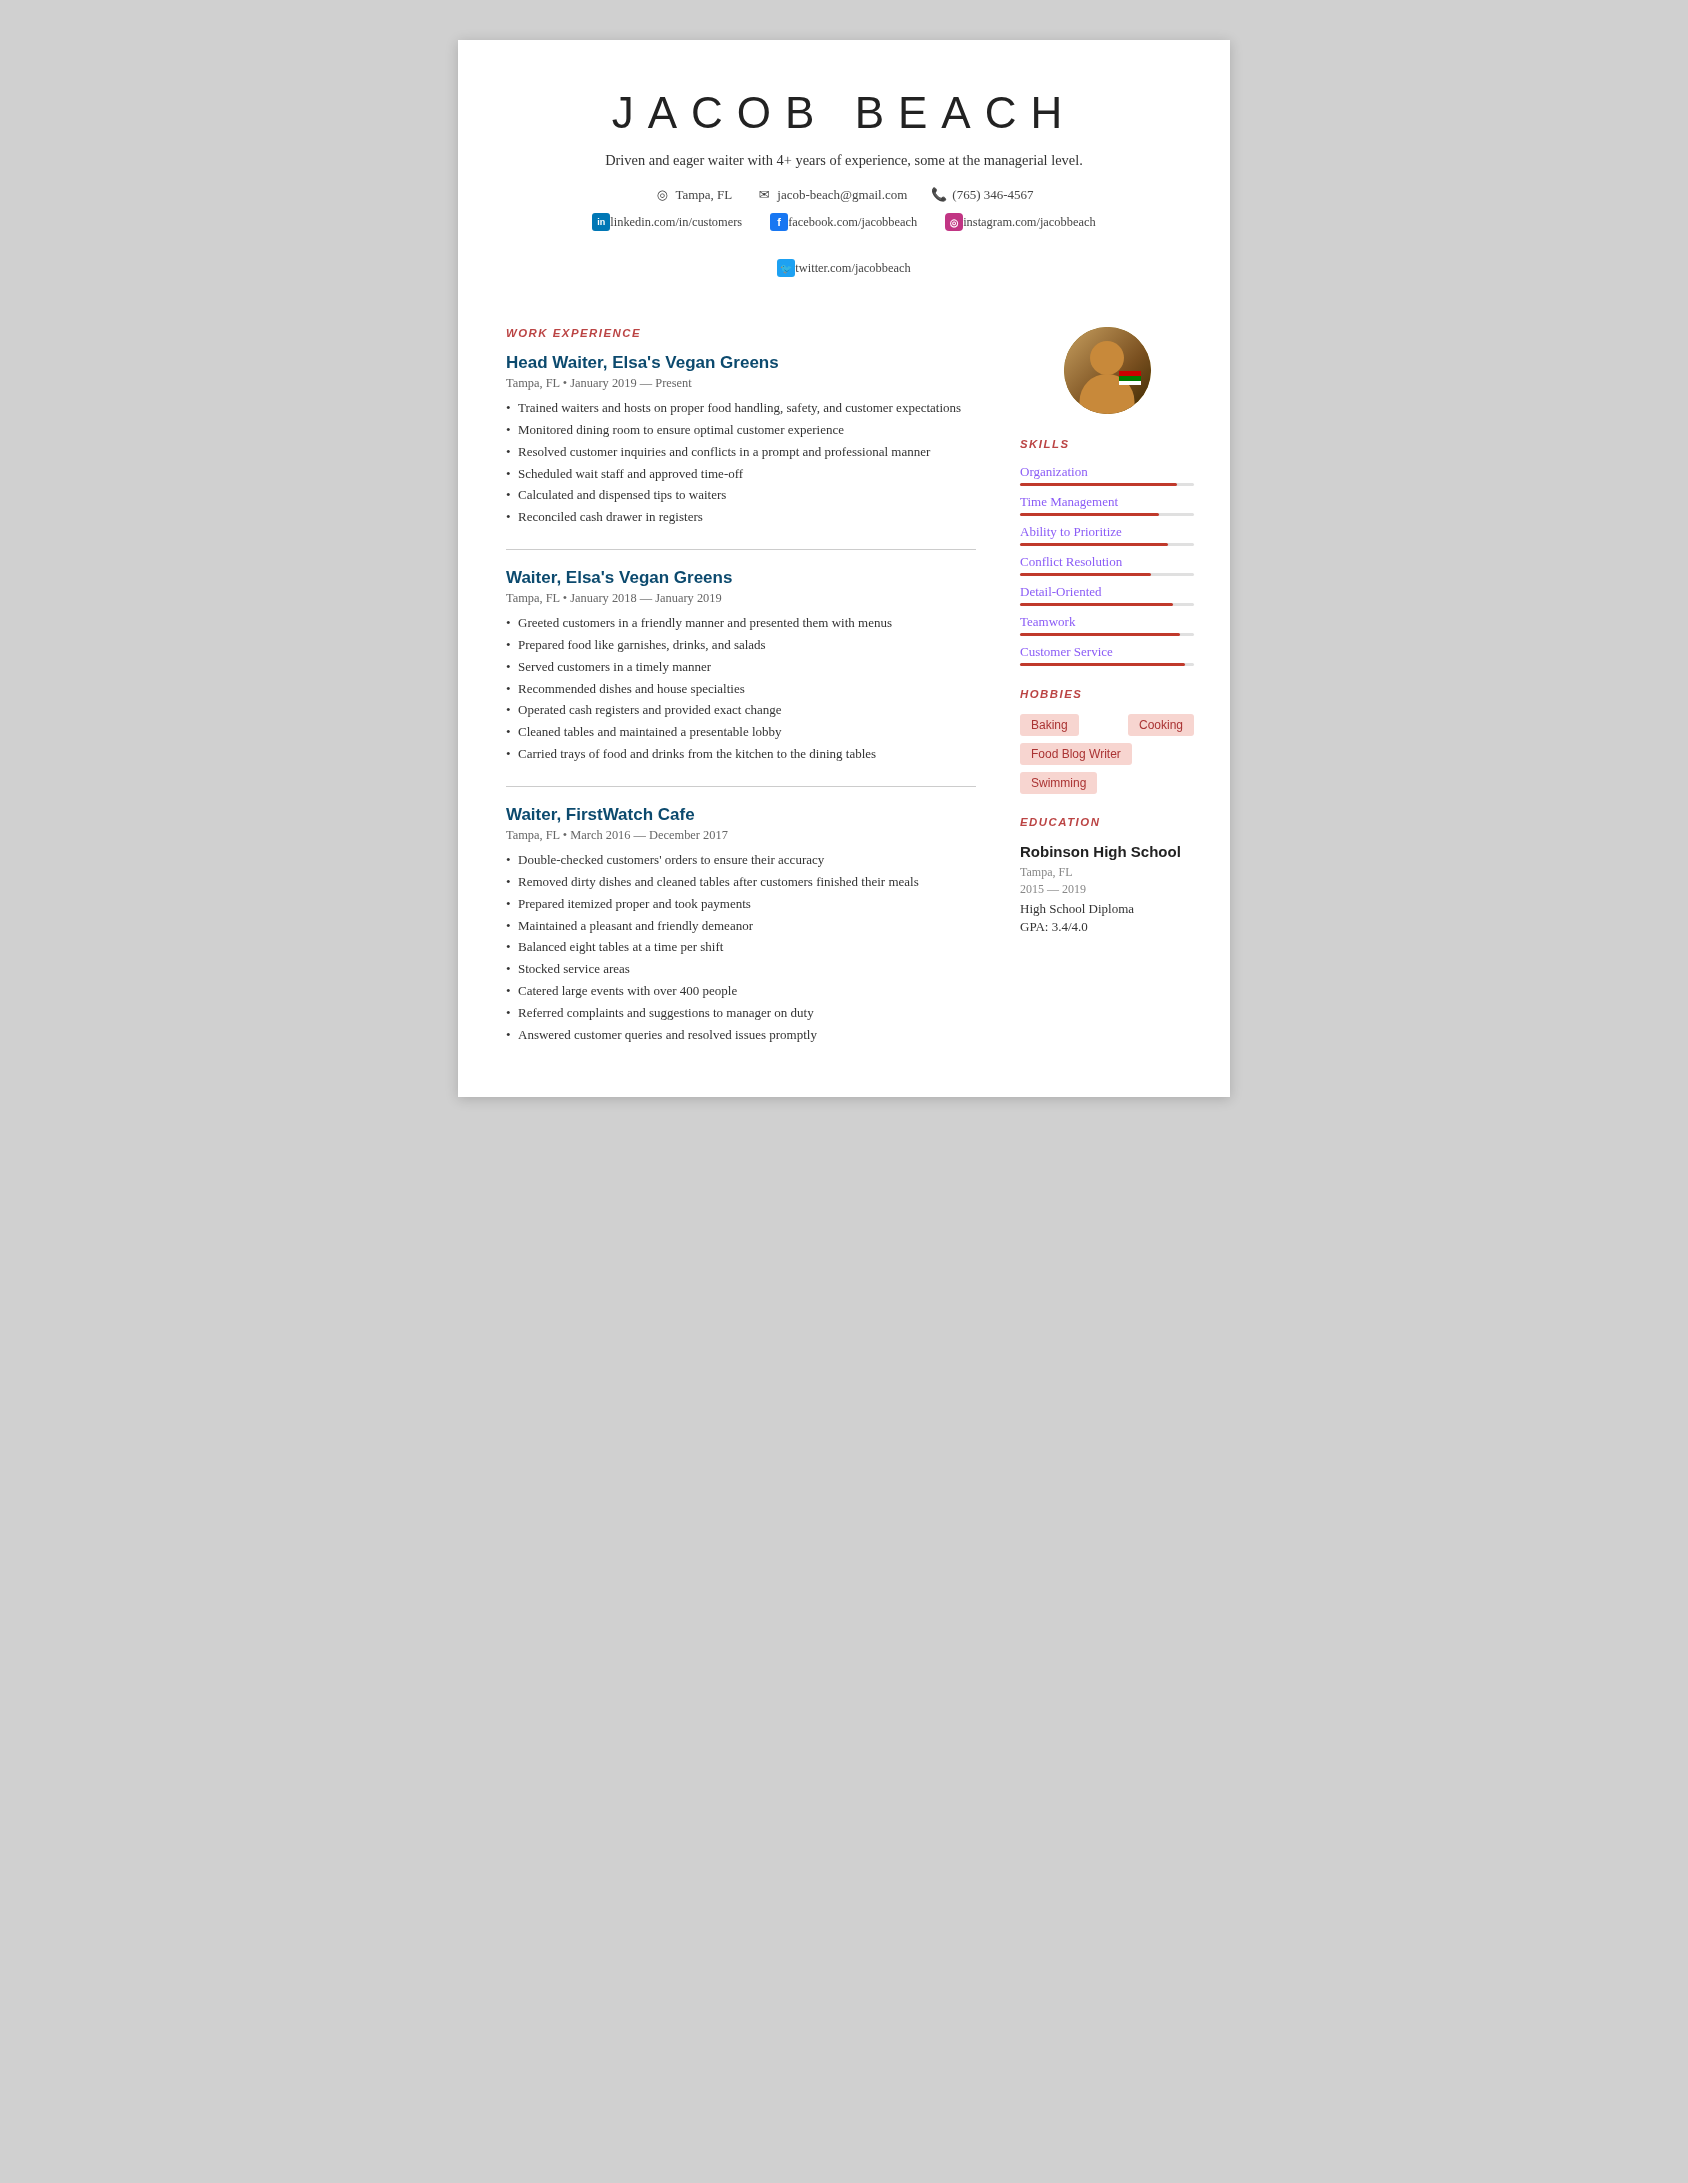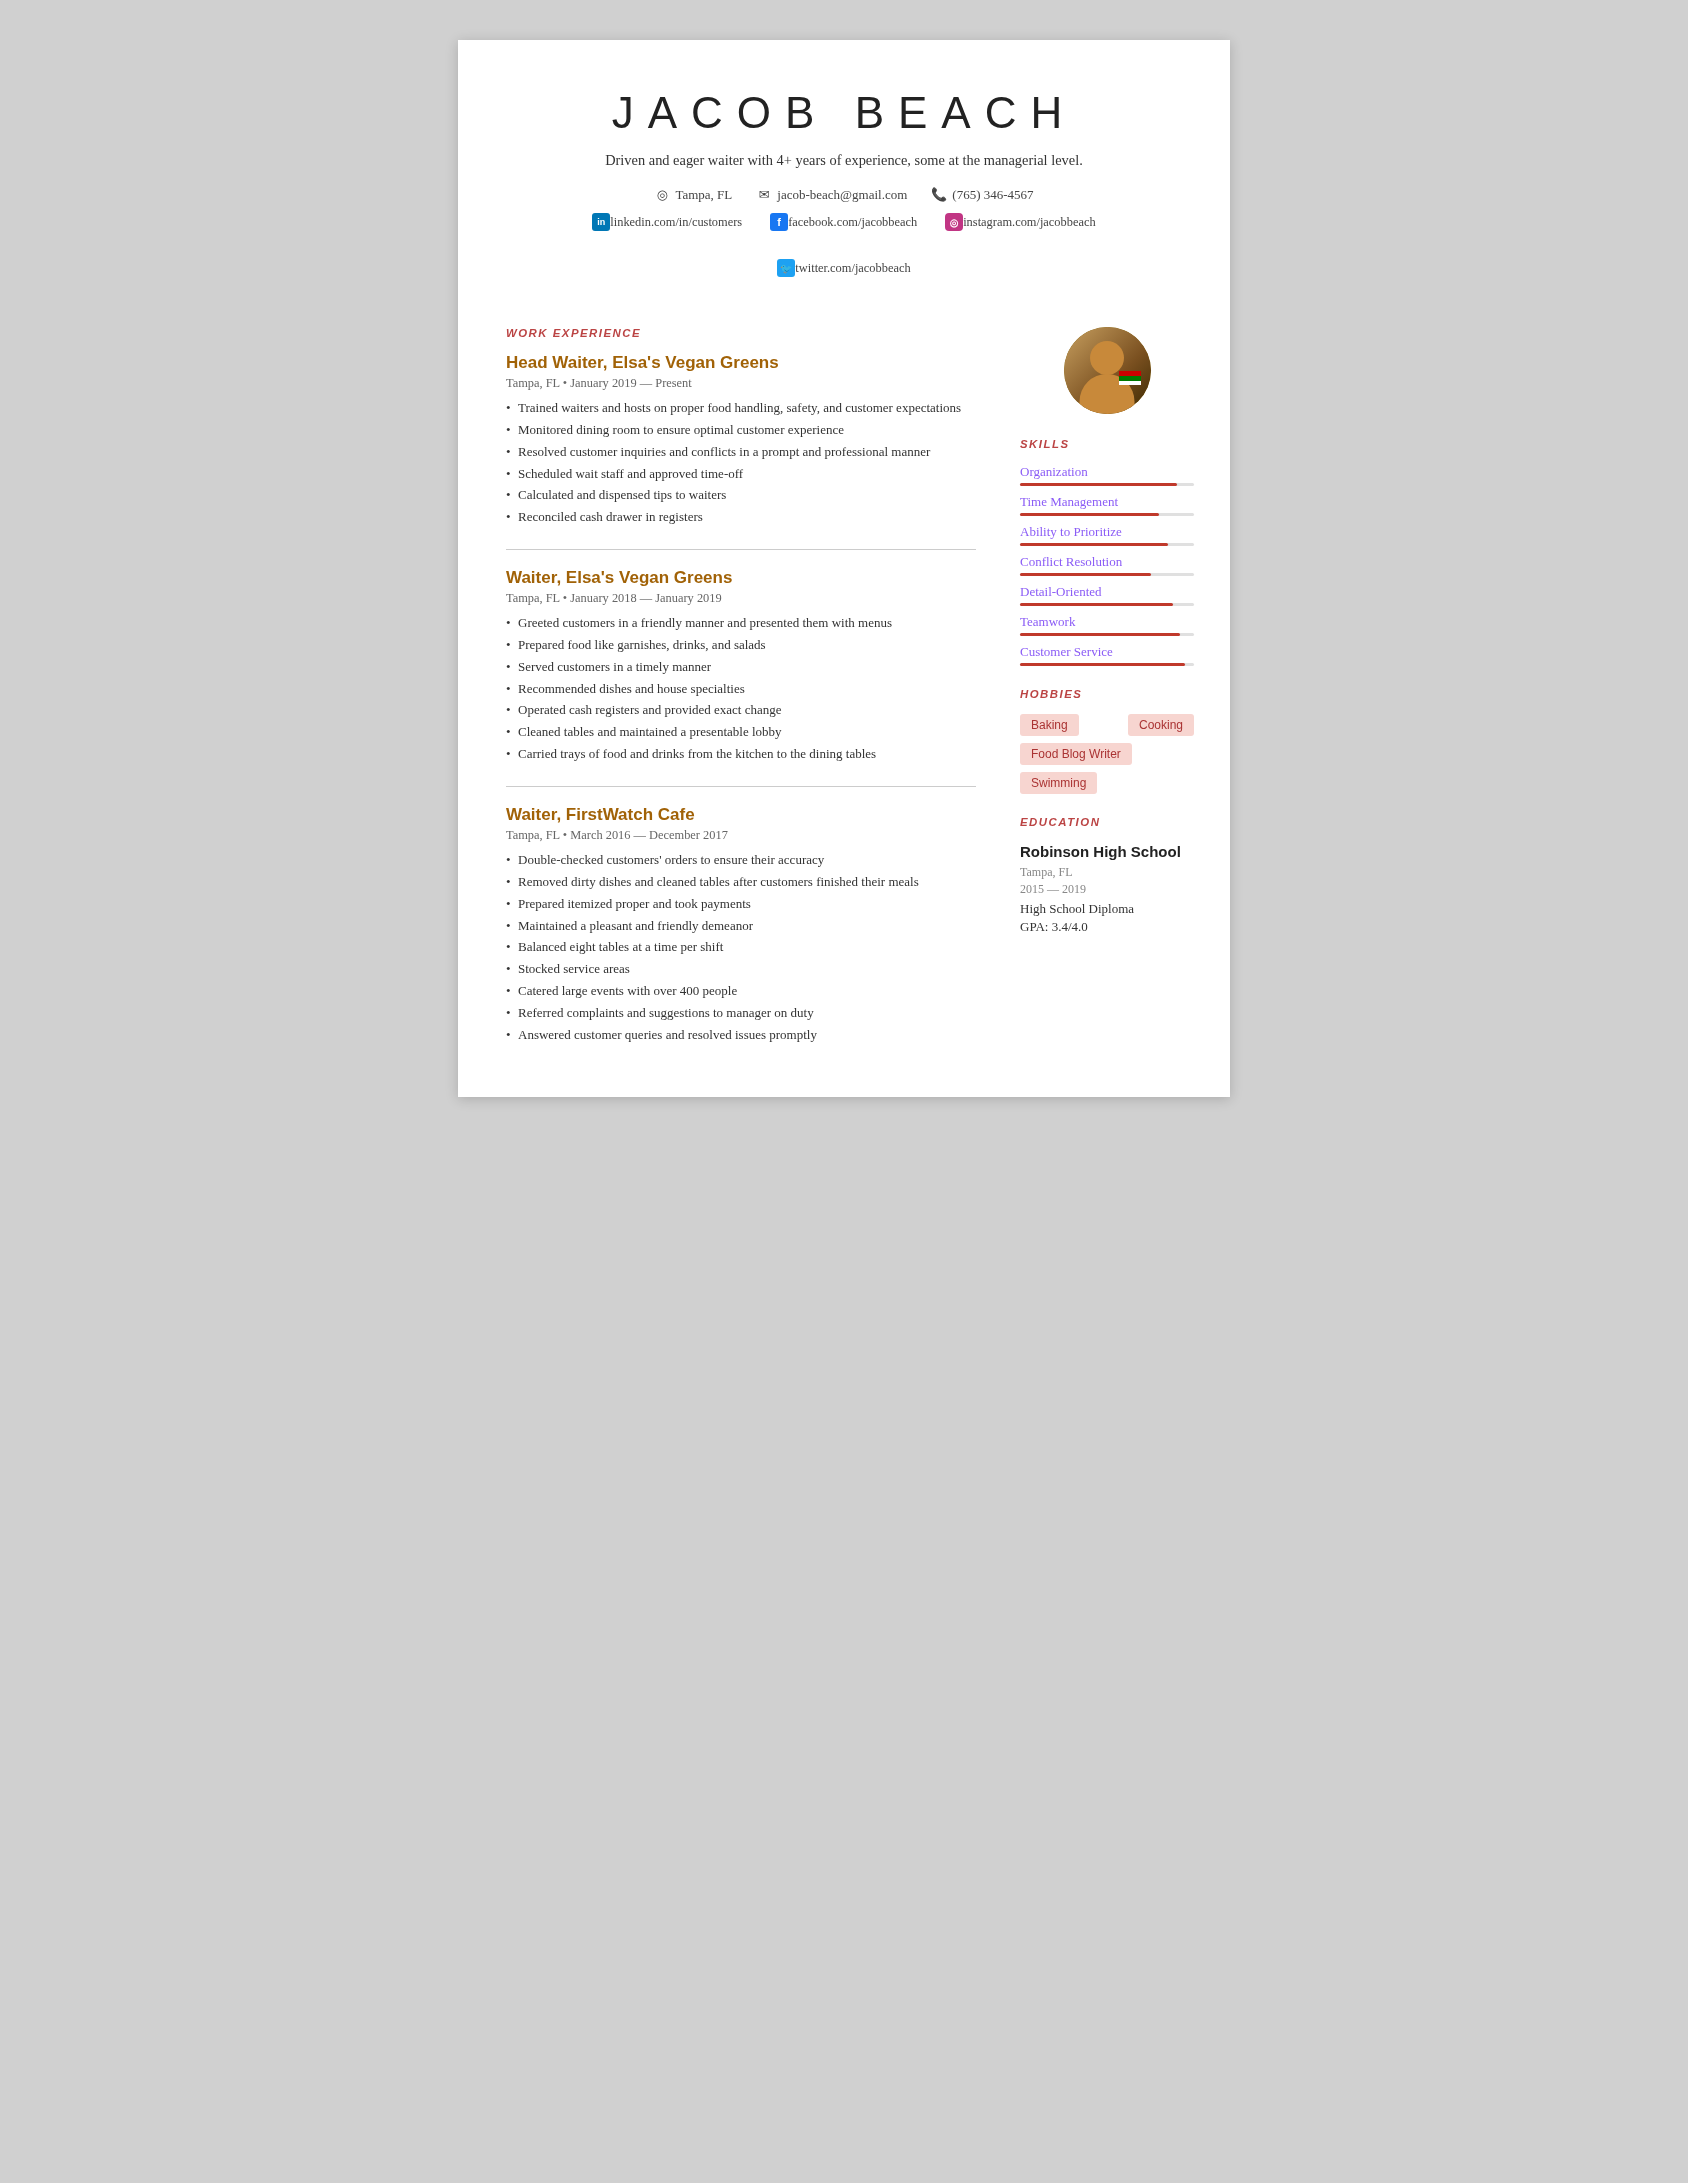--- a/index.html
+++ b/index.html
@@ -123,21 +123,21 @@
       font-family: Arial, sans-serif;
     }
 
     
     .job-block {
       margin-bottom: 22px;
     }
     .job-title {
       font-size: 17px;
       font-weight: 700;
-      color: #a16207;
+      color: #0c4a6e;
       margin-bottom: 3px;
       font-family: 'Arial', sans-serif;
     }
     .job-meta {
       font-size: 12.4px;
       color: #666;
       margin-bottom: 8px;
     }
     .job-bullets {
       list-style: none;

